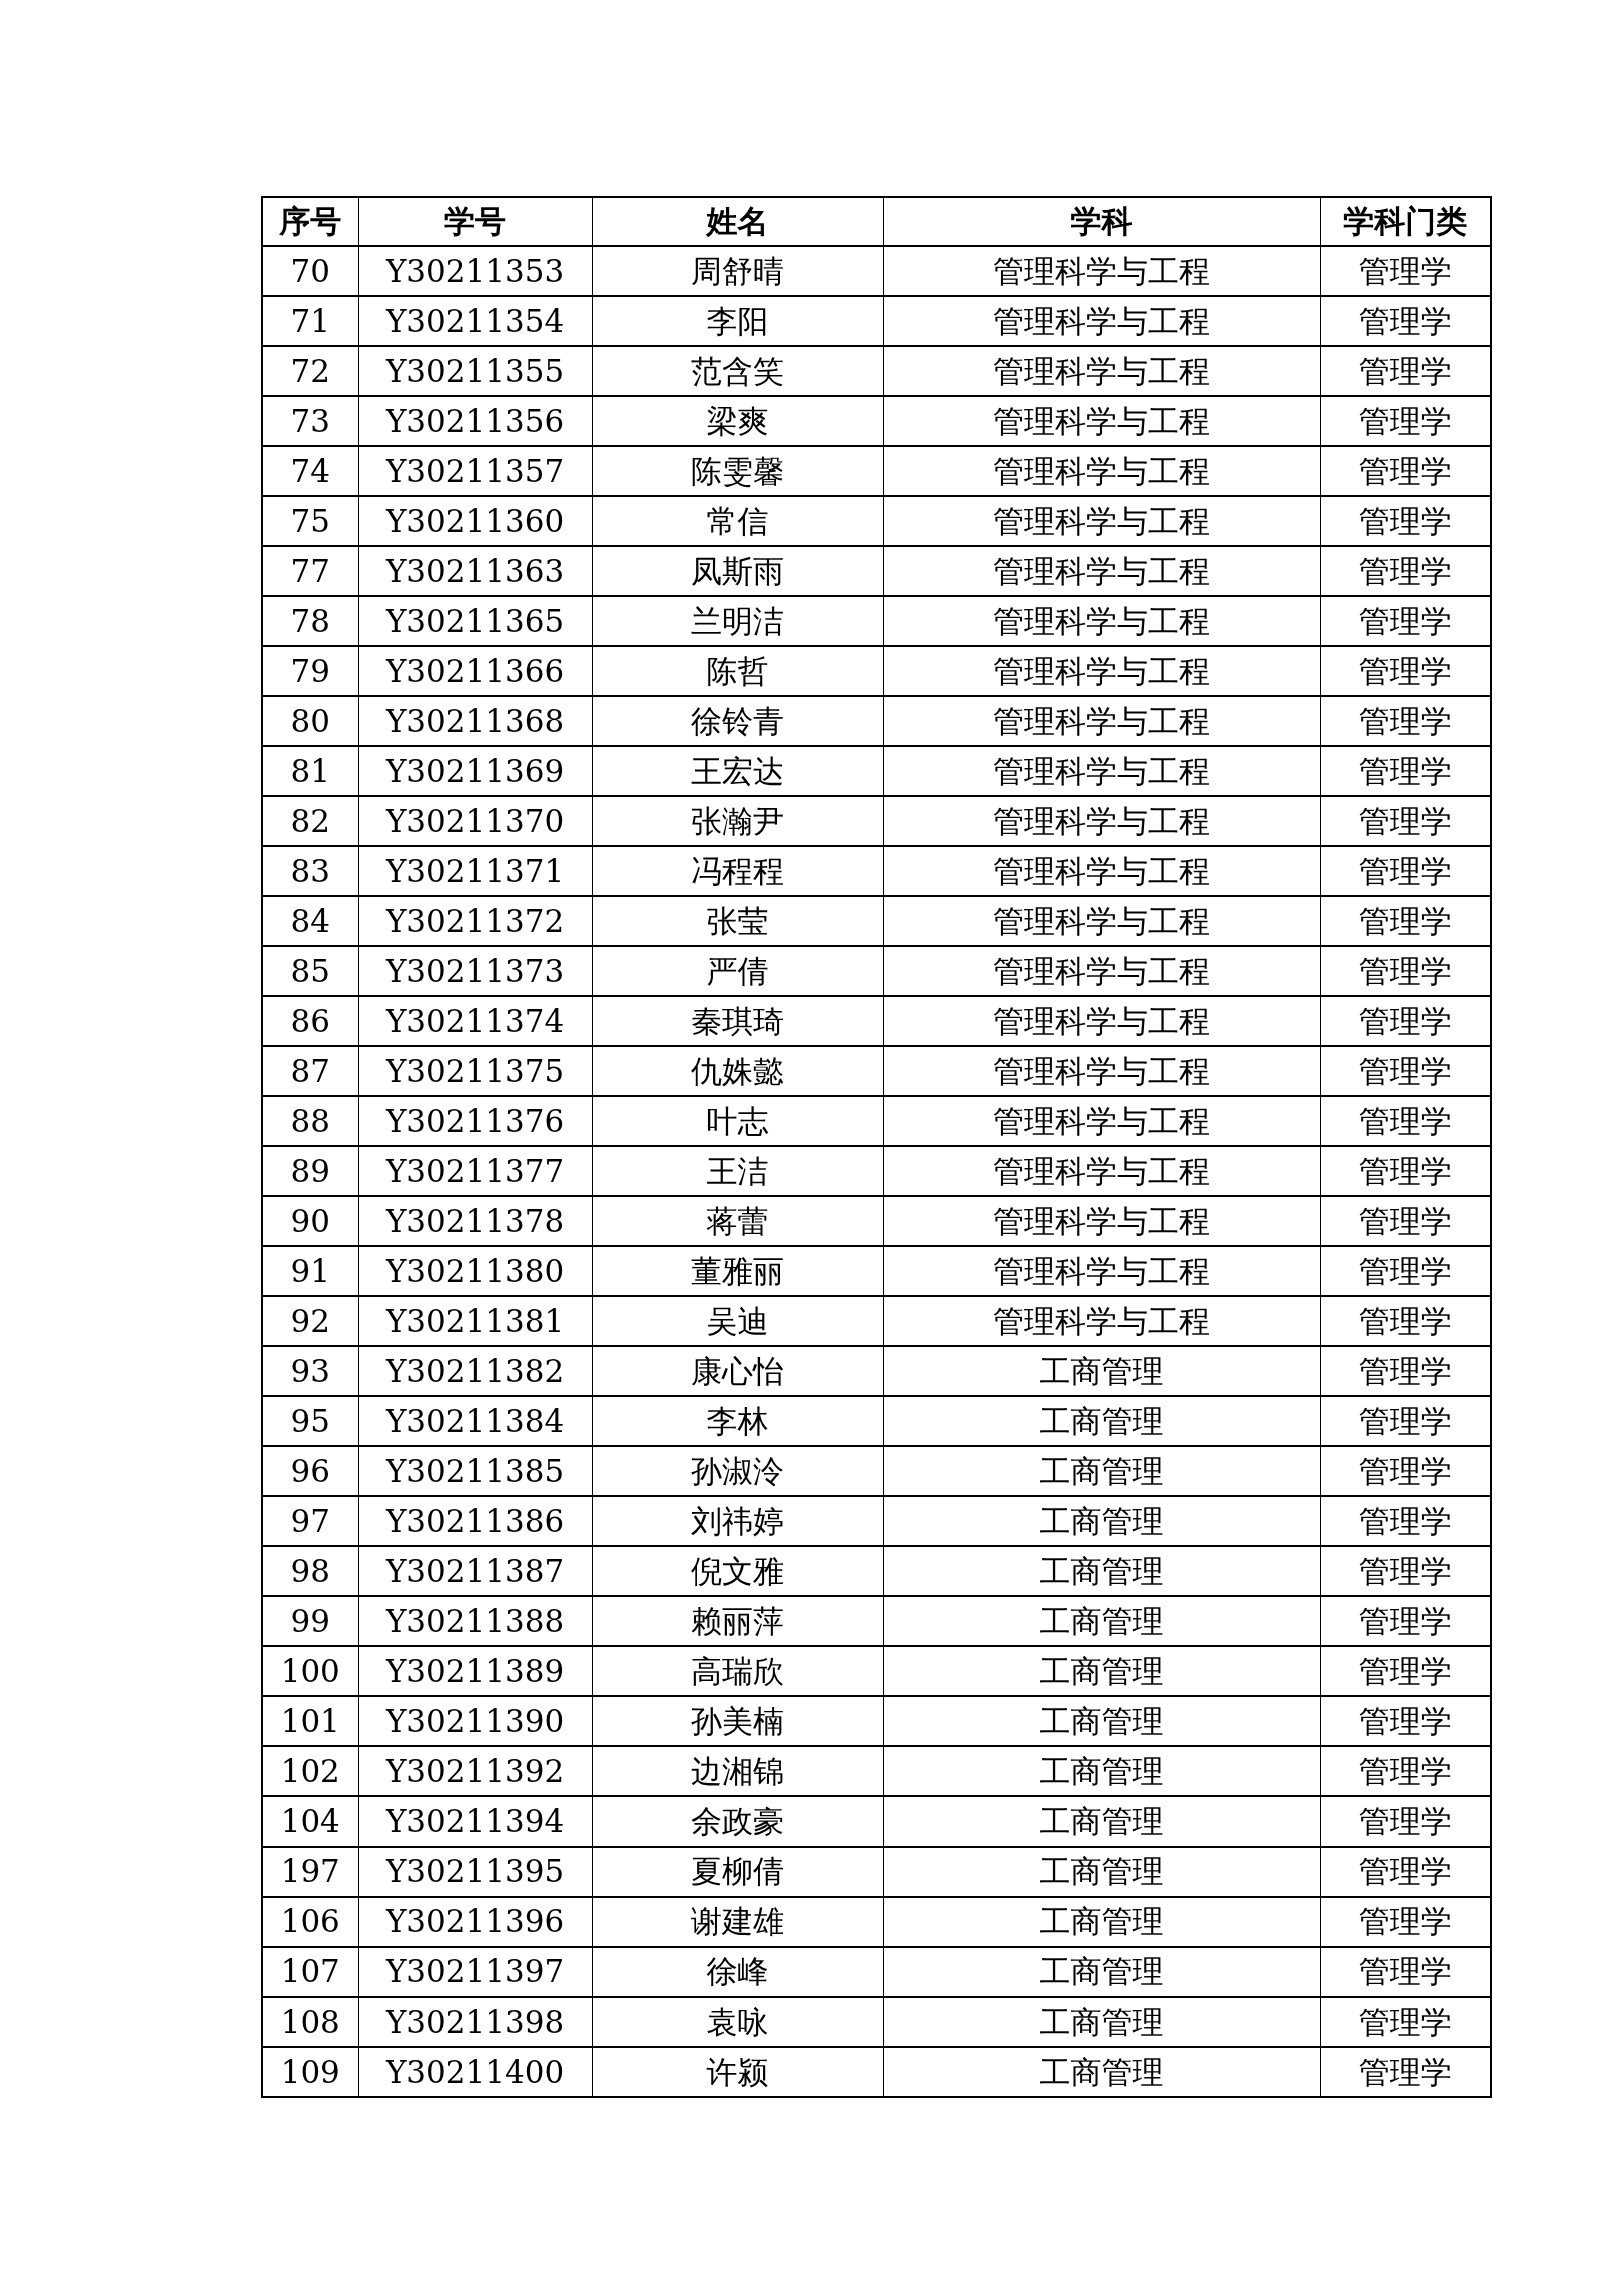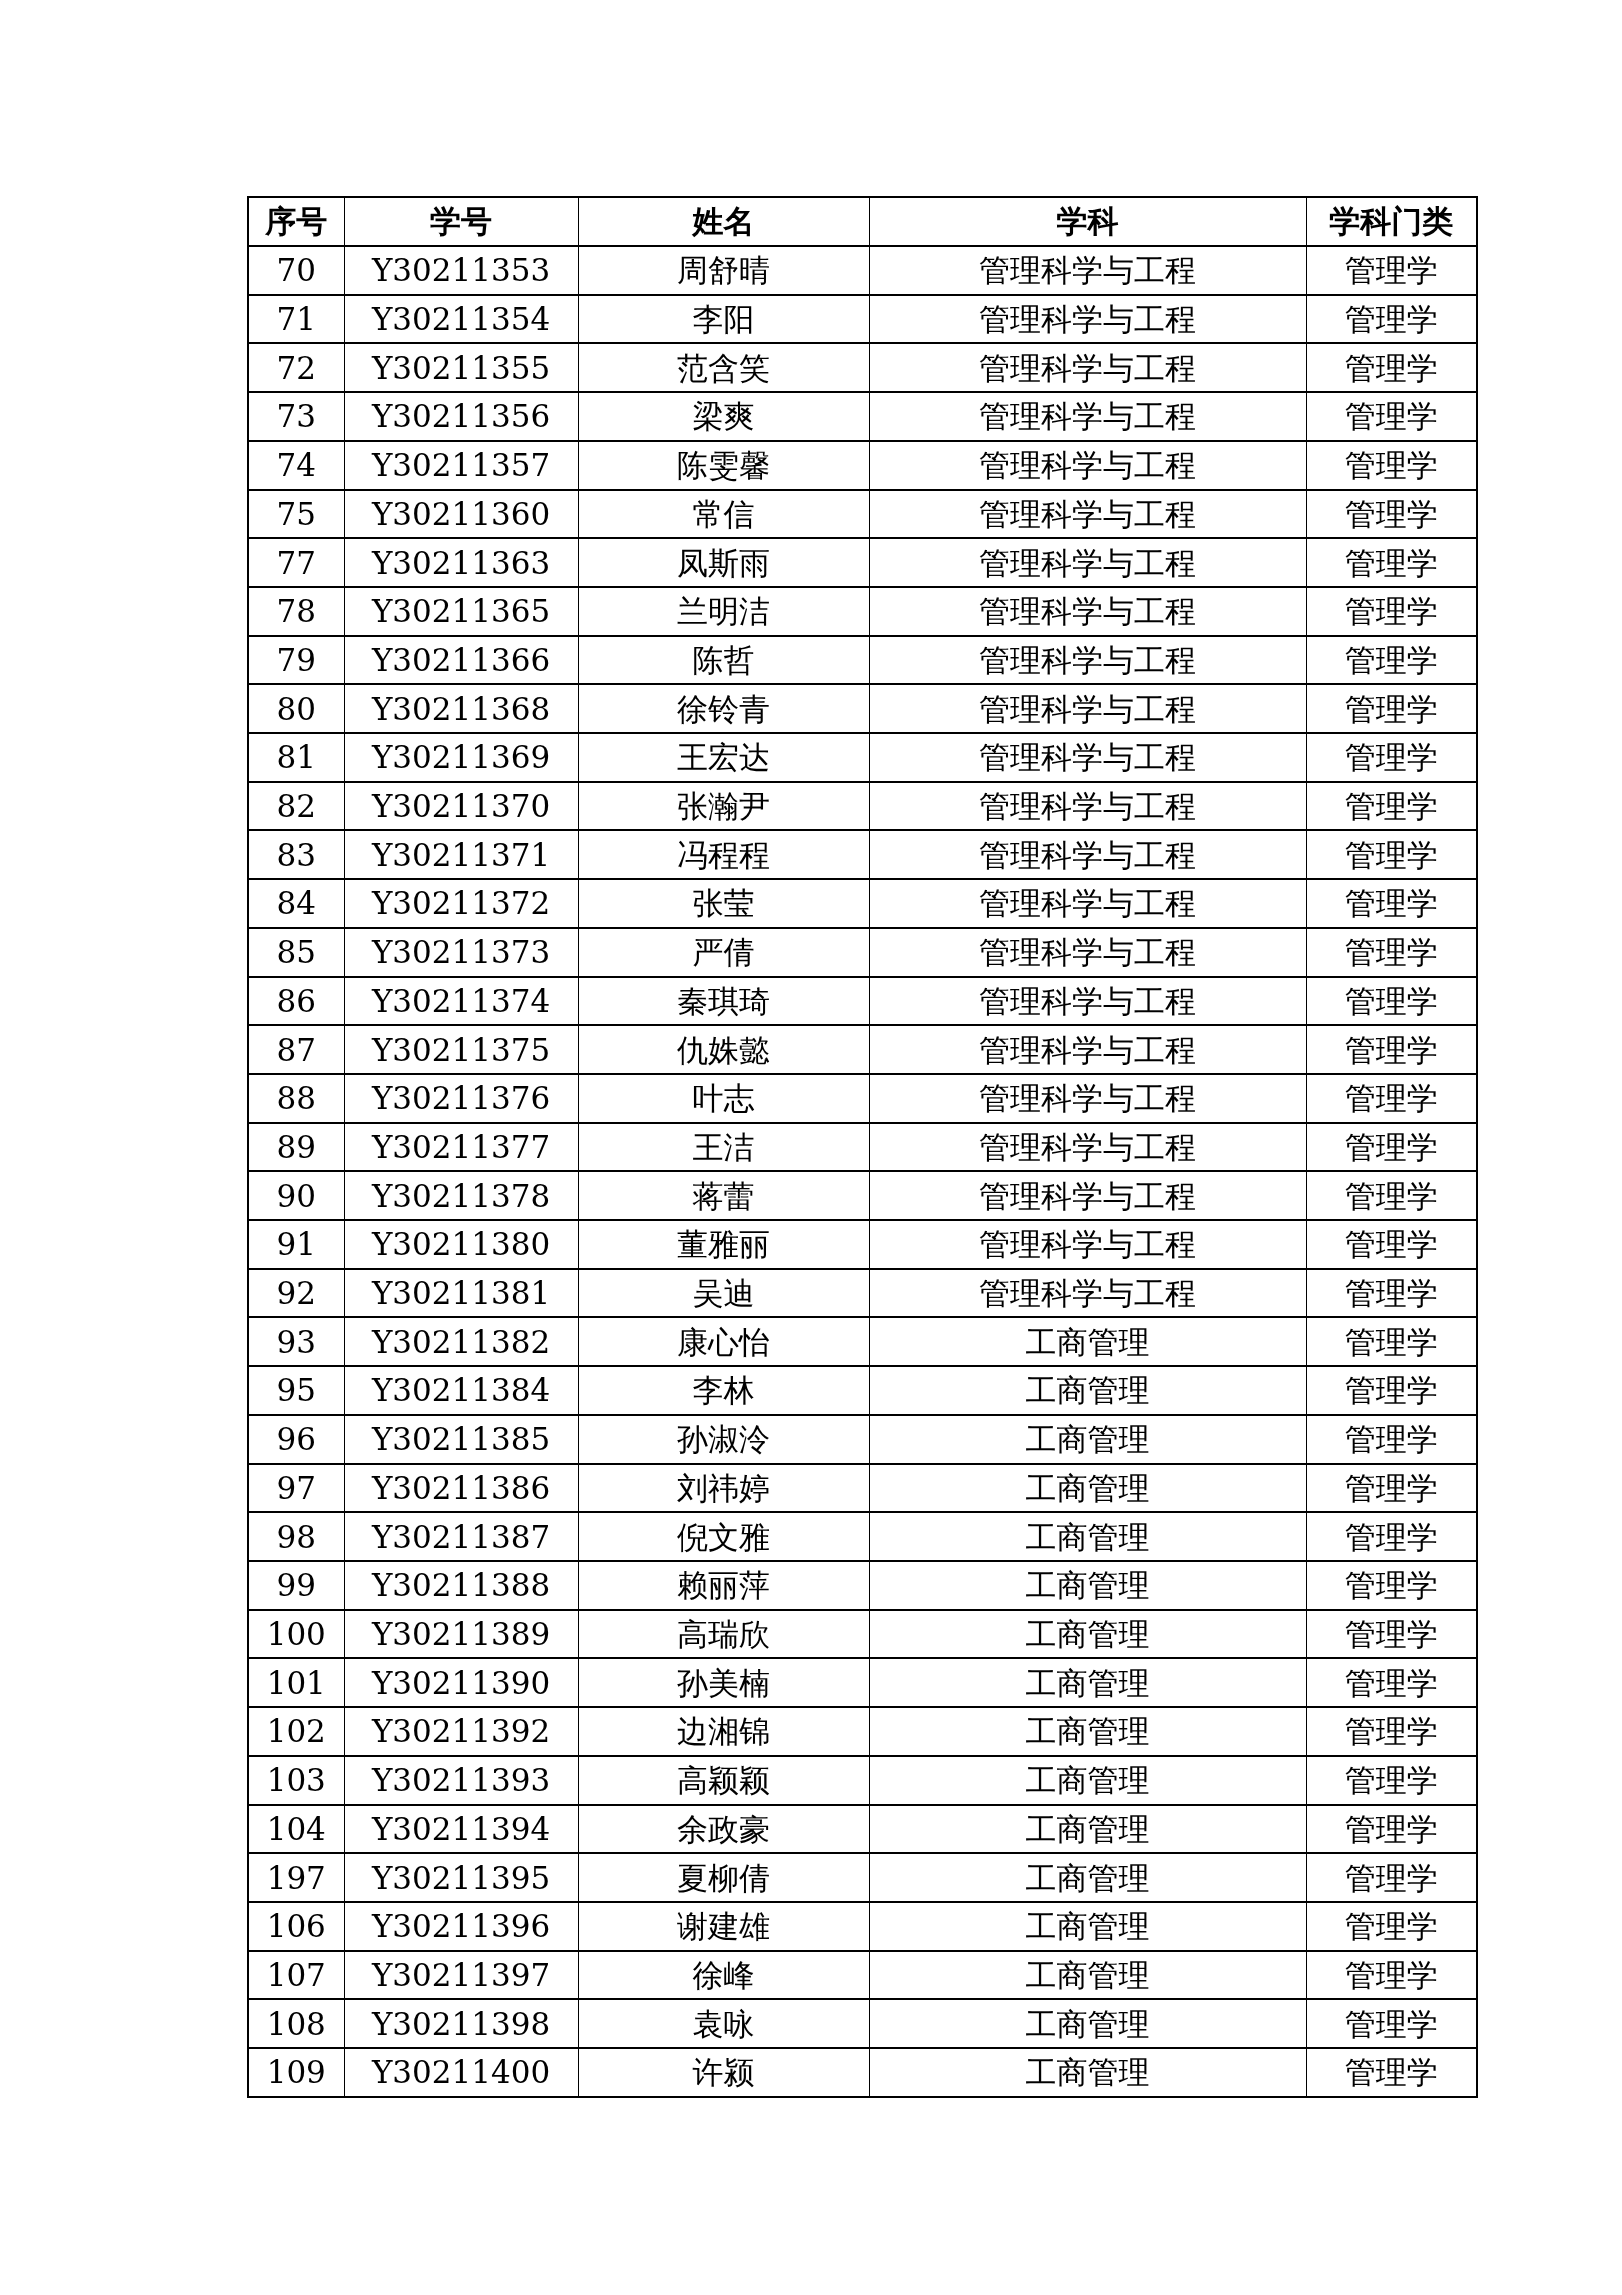--- a/index.html
+++ b/index.html
@@ -40,20 +40,21 @@
     text-align: center;
     vertical-align: middle;
     padding: 0;
     font-size: 31px;
     line-height: 1.1;
     overflow: hidden;
     white-space: nowrap;
   }
   table.roster {
     border: 2.6px solid #000;
+    margin-left: 14px;
   }
   table.roster thead th {
     font-weight: bold;
     height: 47px;
   }
   table.roster tbody td {
     font-weight: normal;
   }
 </style>
 </head>
@@ -289,27 +290,20 @@
       <td>管理学</td>
     </tr>
         <tr>
       <td>102</td>
       <td>Y30211392</td>
       <td>边湘锦</td>
       <td>工商管理</td>
       <td>管理学</td>
     </tr>
         <tr>
-      <td>103</td>
-      <td>Y30211393</td>
-      <td>高颖颖</td>
-      <td>工商管理</td>
-      <td>管理学</td>
-    </tr>
-        <tr>
       <td>104</td>
       <td>Y30211394</td>
       <td>余政豪</td>
       <td>工商管理</td>
       <td>管理学</td>
     </tr>
         <tr>
       <td>197</td>
       <td>Y30211395</td>
       <td>夏柳倩</td>

